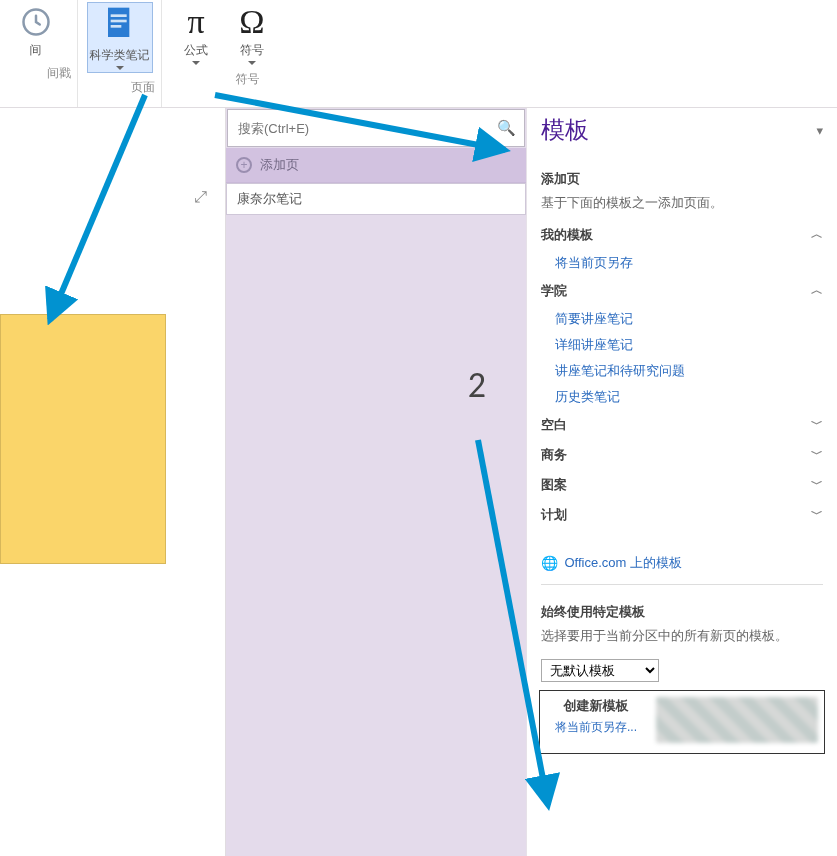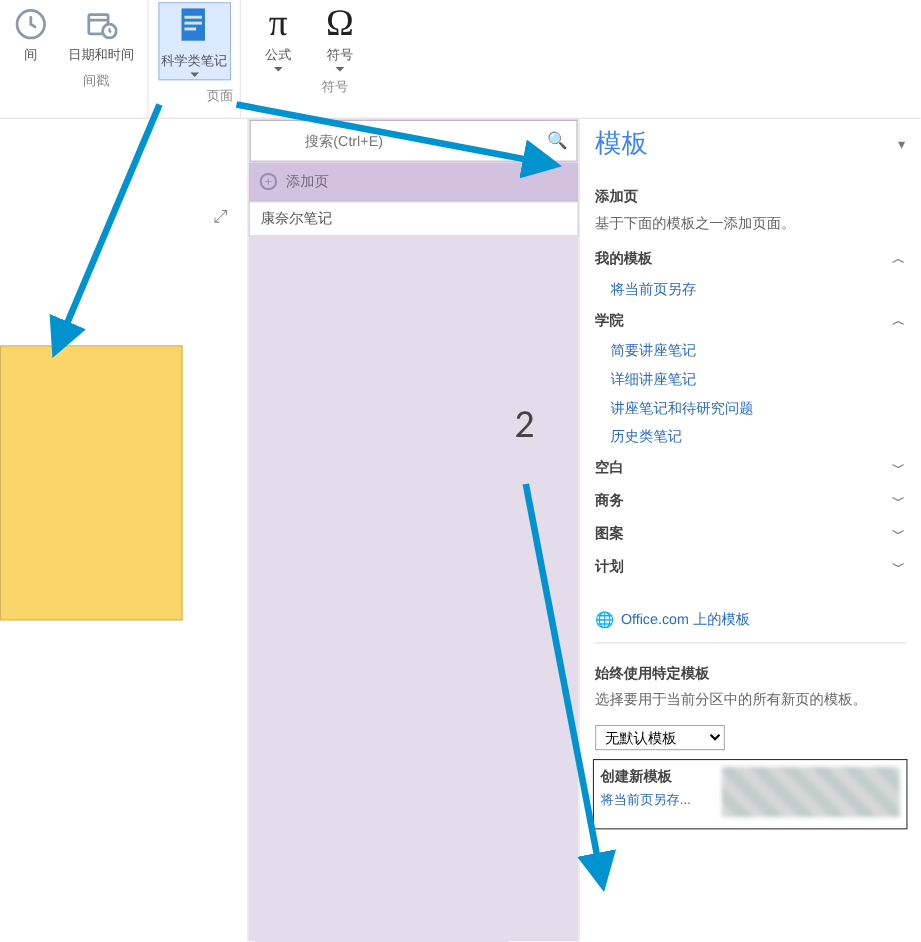--- a/index.html
+++ b/index.html
@@ -19,45 +19,45 @@
     .big-char { font-family: "Cambria Math", "Times New Roman", serif; font-size: 34px; color: #222; line-height: 1; }
     .drop-marker { width: 0; height: 0; border-left: 4px solid transparent; border-right: 4px solid transparent; border-top: 4px solid #666; margin-top: 2px; }
 
     
     .main-area { position: absolute; top: 108px; left: 0; right: 0; bottom: 0; display: flex; }
     .canvas-area { width: 226px; position: relative; background: #fff; border-right: 1px solid #e0dce0; }
     .expand-icon { position: absolute; top: 80px; right: 18px; color: #888; font-size: 16px; user-select:none; }
     .yellow-note { position: absolute; top: 206px; left: 0; width: 166px; height: 250px; background: #fad56a; border: 1px solid #d7b75a; }
 
     .page-column { width: 300px; background: #e4dbeb; display: flex; flex-direction: column; }
-    .search-row { background: #fff; border: 1px solid #bdb7c4; margin: 1px; display: flex; align-items: center; height: 38px; padding-left: 39px; }
+    .search-row { background: #fff; border: 1px solid #bdb7c4; margin: 1px; display: flex; align-items: center; height: 38px; }
     .search-input { flex: 1; border: 0; outline: 0; font-size: 13px; padding: 0 10px; background: transparent; color: #777; }
     .search-icon { color: #b8a9cc; padding: 0 8px; font-size: 15px; }
     .add-page-row { display: flex; align-items: center; padding: 8px 10px; background: #d2c2e0; border-bottom: 1px solid #c9b9d8; cursor: pointer; color: #746a86; }
     .add-page-row .plus-circle { width: 16px; height: 16px; border: 2px solid #9a8eb0; border-radius: 50%; display:flex; align-items:center; justify-content:center; margin-right: 8px; font-size: 12px; line-height:1; color:#9a8eb0;}
     .page-list { flex: 1; position: relative; }
     .page-item { background: #fff; border: 1px solid #cfc7d8; padding: 6px 10px; font-size: 13px; color: #555; cursor: pointer; }
     .big-2 { position: absolute; top: 180px; right: 40px; font-size: 36px; font-family: "Calibri", sans-serif; color: #444; user-select:none; }
 
     
     .templates-pane { flex: 1; min-width: 0; background: #fff; display: flex; flex-direction: column; border-left: 1px solid #e6e1e8; }
     .templates-header { display: flex; align-items: center; padding: 6px 14px; }
-    .templates-title { font-size: 24px; color: #3b82f6; flex:1; }
+    .templates-title { font-size: 24px; color: #4c1d95; flex:1; }
     .templates-header .drop { color:#777; }
     .templates-body { padding: 8px 14px; overflow: auto; flex:1; }
     .section-title-dark { font-weight: 600; color: #444; margin: 10px 0 6px; }
     .hint-text { color: #666; margin-bottom: 8px; }
-    .cat-header { display:flex; align-items:center; justify-content:space-between; font-weight:600; color:#444; padding:6px 0; cursor:pointer;gap:36px; }
+    .cat-header { display:flex; justify-content:space-between; font-weight:600; color:#444; padding:6px 0; cursor:pointer;gap:36px; }
     .cat-header .chev { color:#888; font-size:12px; }
     .template-link { color:#2b6bbf; padding:4px 0 4px 14px; cursor:pointer; display:block; }
     .office-link-row { display:flex; align-items:center; gap:6px; margin:24px 0 12px; color:#2b6bbf; cursor:pointer; font-size:13px; }
     .globe-icon { color:#cf6a00; font-size:14px; }
     .always-section { border-top: 1px solid #ddd; padding-top: 8px; }
     .default-template-select { margin-top:6px; width: 118px; padding:2px 4px; font-size:13px; border:1px solid #aaa; background:#fff; }
-    .create-box { border: 1px solid #333; margin: 8px -2px 0 -2px; padding: 6px 6px 10px 6px; display:flex; align-items:flex-start; gap:10px; }
+    .create-box { border: 1px solid #333; margin: 8px -2px 0 -2px; padding: 6px 6px 10px 6px; display:flex; align-items:flex-start; gap:10px;text-align:center; }
     .create-left { flex: 0 0 100px; }
     .create-title { font-weight:600; color:#444; }
     .save-as-link { color:#2b6bbf; cursor:pointer; font-size:12px; margin-top:4px; display:inline-block; }
     .blur-block { flex:1; height: 46px; background: repeating-linear-gradient(45deg, #d6d8d7 0, #d6d8d7 10px, #c3cdcb 10px, #c3cdcb 20px); filter: blur(2px); border-radius:2px; }
 
     
     .anno { position:absolute; pointer-events:none; }
     .arrow-line { stroke:#0192d0; stroke-width:6; fill:none; }
     .arrow-head { fill:#0192d0; }
   </style>
@@ -69,31 +69,20 @@
   <div class="ribbon-group" style="padding-left:0;">
     <div class="ribbon-items-row">
       <div class="ribbon-item big">
         <div class="ribbon-icon-box">
           <svg viewBox="0 0 24 24" width="30" height="30">
               <circle cx="12" cy="12" r="10" fill="none" stroke="#8a9aad" stroke-width="2"></circle>
               <path d="M12 7v5l3 2" stroke="#8a9aad" stroke-width="2" fill="none" stroke-linecap="round"></path>
             </svg>
         </div>
         <span class="ribbon-item-label">间</span>
-      </div>
-      <div class="ribbon-item big">
-        <div class="ribbon-icon-box">
-          <svg viewBox="0 0 24 24" width="30" height="30">
-              <rect x="3" y="5" width="14" height="14" rx="1" fill="none" stroke="#8a9aad" stroke-width="2"></rect>
-              <line x1="3" y1="9" x2="17" y2="9" stroke="#8a9aad" stroke-width="2"></line>
-              <circle cx="18" cy="17" r="5" fill="#fff" stroke="#8a9aad" stroke-width="2"></circle>
-              <path d="M18 15v2l1.2 1" stroke="#8a9aad" stroke-width="1.6" fill="none"></path>
-            </svg>
-        </div>
-        <span class="ribbon-item-label">日期和时间</span>
       </div>
     </div>
     <span class="ribbon-group-label">间戳</span>
   </div>
 
   <div class="ribbon-group">
     <div class="ribbon-items-row">
       <div class="ribbon-item big page-template-button">
         <div class="ribbon-icon-box">
           <svg viewBox="0 0 24 30" width="34" height="40">

